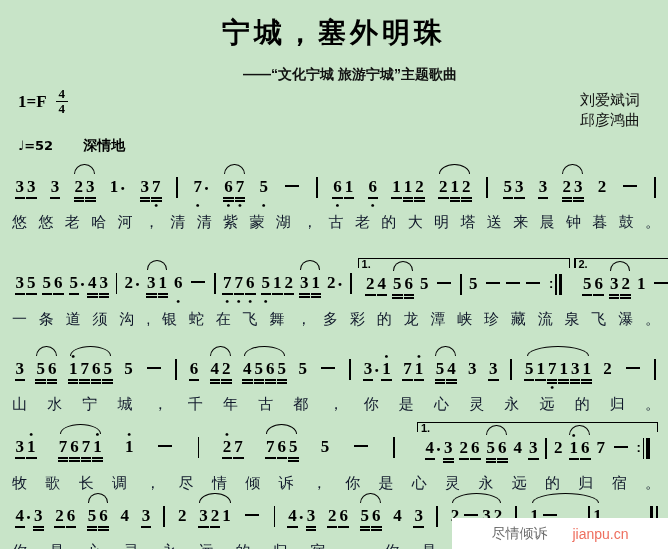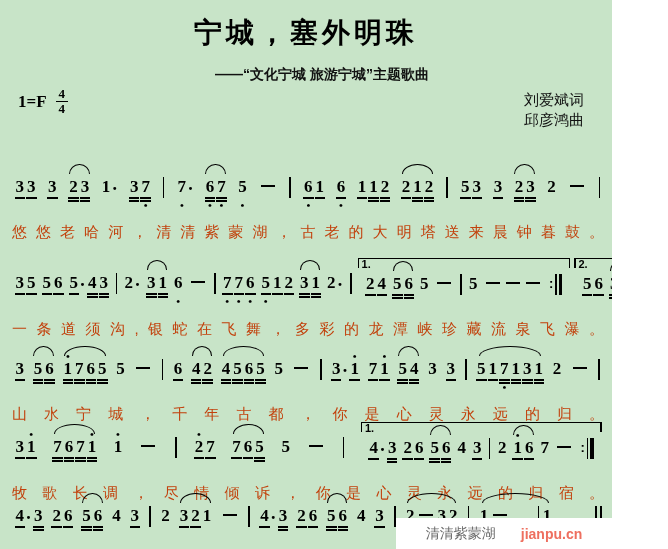--- a/index.html
+++ b/index.html
@@ -1,17 +1,17 @@
 <!DOCTYPE html>
 <html><head>
 <meta charset="utf-8">
 <style>
   html,body{margin:0;padding:0;}
   body{width:668px;height:549px;overflow:hidden;font-family:"Liberation Sans",sans-serif;}
-  #sheet{position:relative;width:612px;height:549px;overflow:hidden;}
+  #sheet{position:relative;width:668px;height:549px;overflow:hidden;}
   .title{position:absolute;top:14px;left:0;width:100%;text-align:center;
          font-family:"DejaVu Sans",sans-serif;font-size:28px;font-weight:bold;letter-spacing:4px;color:#000;}
   .subtitle{position:absolute;top:66px;left:0;width:100%;text-align:center;
          font-size:14px;font-weight:bold;color:#111;margin-left:16px;}
   .keybox{position:absolute;top:88px;left:18px;display:flex;align-items:center;gap:9px;
          font-family:"Liberation Serif",serif;font-size:17px;font-weight:bold;color:#000;}
   .frac{display:inline-flex;flex-direction:column;align-items:center;font-size:13px;line-height:12px;}
   .frac .ft{border-bottom:1.4px solid #000;padding:0 3px 1px 3px;}
   .frac .fb{padding-top:1px;}
   .credits{position:absolute;top:90px;right:28px;font-size:15px;line-height:20px;color:#111;text-align:left;}
@@ -38,26 +38,26 @@
   .rpt .dots{font-size:13px;font-weight:bold;line-height:19px;}
   .rpt .thin{width:1.5px;height:21px;background:#000;}
   .rpt .thick{width:3.6px;height:21px;background:#000;}
   .fin{display:flex;gap:3px;margin:5px 0 0 2px;}
   .fin i{display:block;width:2.2px;height:21px;background:#000;}
   .volta{display:inline-flex;align-items:flex-start;position:relative;
          border-top:1.4px solid #000;padding:10px 5px 0 5px;margin:-10px 2px 0 2px;}
   .volta::before,.volta::after{content:"";position:absolute;top:0;width:1.4px;height:9px;background:#000;}
   .volta::before{left:0}.volta::after{right:0}
   .vlabel{position:absolute;top:0px;left:4px;font-size:11px;font-weight:bold;line-height:11px;}
-  .lyr{font-size:15px;color:#c2410c;line-height:22px;text-align:justify;text-align-last:justify;
-       margin-top:12px;font-weight:500;}
+  .lyr{font-size:15px;color:#0f172a;line-height:22px;text-align:justify;text-align-last:justify;
+       margin-top:2px;font-weight:500;}
   .wm{position:absolute;right:0;bottom:0;width:216px;height:31px;background:#ffffff;
       display:flex;align-items:center;justify-content:center;gap:5px;font-size:14px;}
   .wm .site{font-weight:500;}
-  .wm .url{font-weight:bold;padding-left:20px;}
+  .wm .url{font-weight:normal;padding-left:20px;}
 </style>
 </head>
 <body>
 
 <div id="sheet" style="background: rgb(200, 228, 200);">
   <div class="title">宁城，塞外明珠</div>
   <div class="subtitle">——“文化宁城 旅游宁城”主题歌曲</div>
 
   <div class="keybox">
     <span>1=F</span>
@@ -65,20 +65,24 @@
       <span class="ft">4</span>
       <span class="fb">4</span>
     </span>
   </div>
 
   <div class="credits">
     <div>刘爱斌词</div>
     <div>邱彦鸿曲</div>
   </div>
 
+  <div class="temporow">
+    <span class="tempo">♩=52</span>
+    <span class="expr">深情地</span>
+  </div>
 
   <div id="music">
       <div class="sys sys1">
         <div class="notes">
           <span class="grp">
             <span class="note">
               <span class="hd">&nbsp;</span>
               <span class="dg">3</span>
               <span class="uls">
                 <i></i>
@@ -1504,16 +1508,16 @@
               <i></i>
               <i></i>
             </span>
           </span>
         </div>
         <div class="lyr">你是心灵永远的归宿。你是心灵永远的归</div>
       </div>
     </div>
 
   <div class="wm" style="background: rgb(255, 255, 255);">
-    <span class="site" style="color: rgb(107, 107, 107);">清清紫蒙湖</span>
+    <span class="site" style="color: rgb(107, 107, 107);">尽情倾诉</span>
     <span class="url" style="color: rgb(238, 111, 95);">jianpu.cn</span>
   </div>
 </div>
 
 </body></html>

